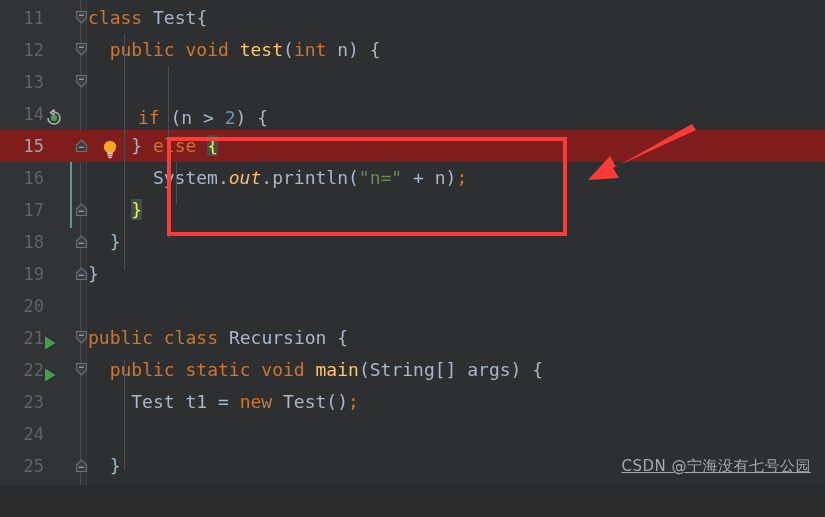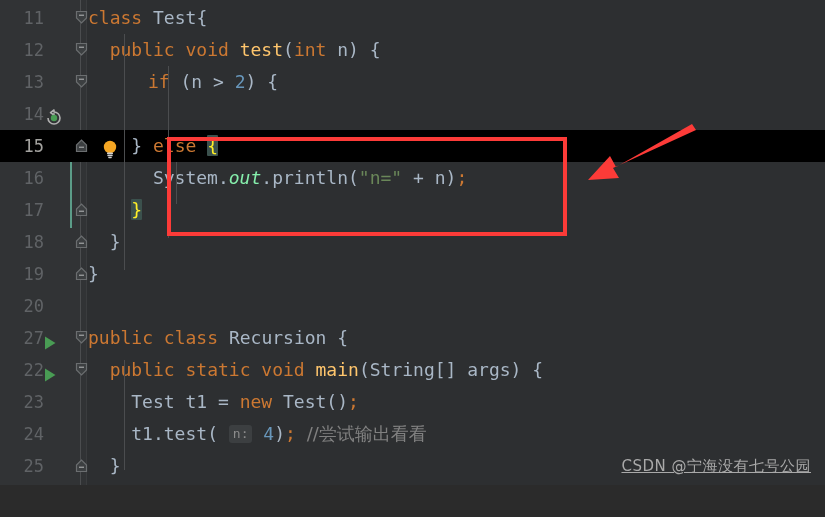--- a/index.html
+++ b/index.html
@@ -52,21 +52,21 @@
 
   
   .row {
     position: absolute;
     left: 0;
     width: 825px;
     height: 32px;
     line-height: 32px;
   }
   .row.caret-line {
-    background: #000000;
+    background: #7f1d1d;
   }
 
   .lineno {
     position: absolute;
     left: 0;
     width: 44px;
     text-align: right;
     color: #606366;
     font-size: 17px;
     font-family: "DejaVu Sans Mono", "Liberation Mono", monospace;
@@ -84,21 +84,21 @@
     font-family: "DejaVu Sans Mono", "Liberation Mono", monospace;
     color: #a9b7c6;
     letter-spacing: 0px;
   }
 
   .kw   { color: #cc7832; }
   .plain{ color: #a9b7c6; }
   .num  { color: #6897bb; }
   .str  { color: #6a8759; }
   .fn   { color: #ffc66d; }
-  .stat { color: #86efac; font-style: italic; }
+  .stat { color: #fdba74; font-style: italic; }
   .cmt-cjk { color: #808080; font-family: "DejaVu Sans", "Liberation Sans", sans-serif; }
   .semi { color: #cc7832; }
 
   
   .brace-hl {
     background: #3b514d;
     color: #ffef28;
     border-radius: 1px;
   }
 
@@ -194,21 +194,21 @@
       <div class="row" style="top: 2px;">
         <div class="lineno">11</div>
         <div class="code" style="left: 88px;"><span class="kw">class </span><span class="plain">Test{</span></div>
       </div>
       <div class="row" style="top: 34px;">
         <div class="lineno">12</div>
         <div class="code" style="left: 109.64px;"><span class="kw">public </span><span class="kw">void </span><span class="fn">test</span><span class="plain">(</span><span class="kw">int</span><span class="plain"> n) {</span></div>
       </div>
       <div class="row" style="top: 66px;">
         <div class="lineno">13</div>
-        <div class="code" style="left: 148px;"><span class="kw">if </span><span class="plain">(n &gt; </span><span class="num">2</span><span class="plain">) {</span></div>
+        <div class="code" style="left: 138px; margin-top: 36px;"><span class="kw">if </span><span class="plain">(n &gt; </span><span class="num">2</span><span class="plain">) {</span></div>
       </div>
       <div class="row" style="top: 98px; padding-left: 36px;">
         <div class="lineno">14</div>
       </div>
       <div class="row caret-line" style="top: 130px;">
         <div class="lineno active">15</div>
         <div class="code" style="left: 131.28px;"><span class="plain">} </span><span class="kw">else </span><span class="brace-hl">{</span></div>
       </div>
       <div class="row" style="top: 162px;">
         <div class="lineno">16</div>
@@ -224,34 +224,33 @@
       </div>
       <div class="row" style="top: 258px;">
         <div class="lineno">19</div>
         <div class="code" style="left: 88px;"><span class="plain">}</span></div>
       </div>
       <div class="row" style="top: 290px;">
         <div class="lineno">20</div>
         <div class="code" style="left: 88px;"></div>
       </div>
       <div class="row" style="top: 322px;">
-        <div class="lineno">27</div>
+        <div class="lineno">21</div>
         <div class="code" style="left: 88px;"><span class="kw">public </span><span class="kw">class </span><span class="plain">Recursion </span><span class="plain">{</span></div>
       </div>
       <div class="row" style="top: 354px;">
         <div class="lineno">22</div>
         <div class="code" style="left: 109.64px;"><span class="kw">public </span><span class="kw">static </span><span class="kw">void </span><span class="fn">main</span><span class="plain">(String[] args) {</span></div>
       </div>
       <div class="row" style="top: 386px;">
         <div class="lineno">23</div>
         <div class="code" style="left: 131.28px;"><span class="plain">Test t1 = </span><span class="kw">new </span><span class="plain">Test()</span><span class="semi">;</span></div>
       </div>
       <div class="row" style="top: 418px;">
         <div class="lineno">24</div>
-        <div class="code" style="left: 131.28px;"><span class="plain">t1.test</span><span class="plain">(</span><span class="plain"> </span><span class="hint">n:</span><span class="plain"> </span><span class="num">4</span><span class="plain">)</span><span class="semi">;</span><span class="plain"> </span><span class="cmt-cjk">//尝试输出看看</span></div>
       </div>
       <div class="row" style="top: 450px;">
         <div class="lineno">25</div>
         <div class="code" style="left: 109.64px;"><span class="plain">}</span></div>
       </div>
       <div class="row" style="top: 482px;">
         <div class="lineno">26</div>
         <div class="code" style="left: 88px;"><span class="plain">}</span></div>
       </div>
     </div>

